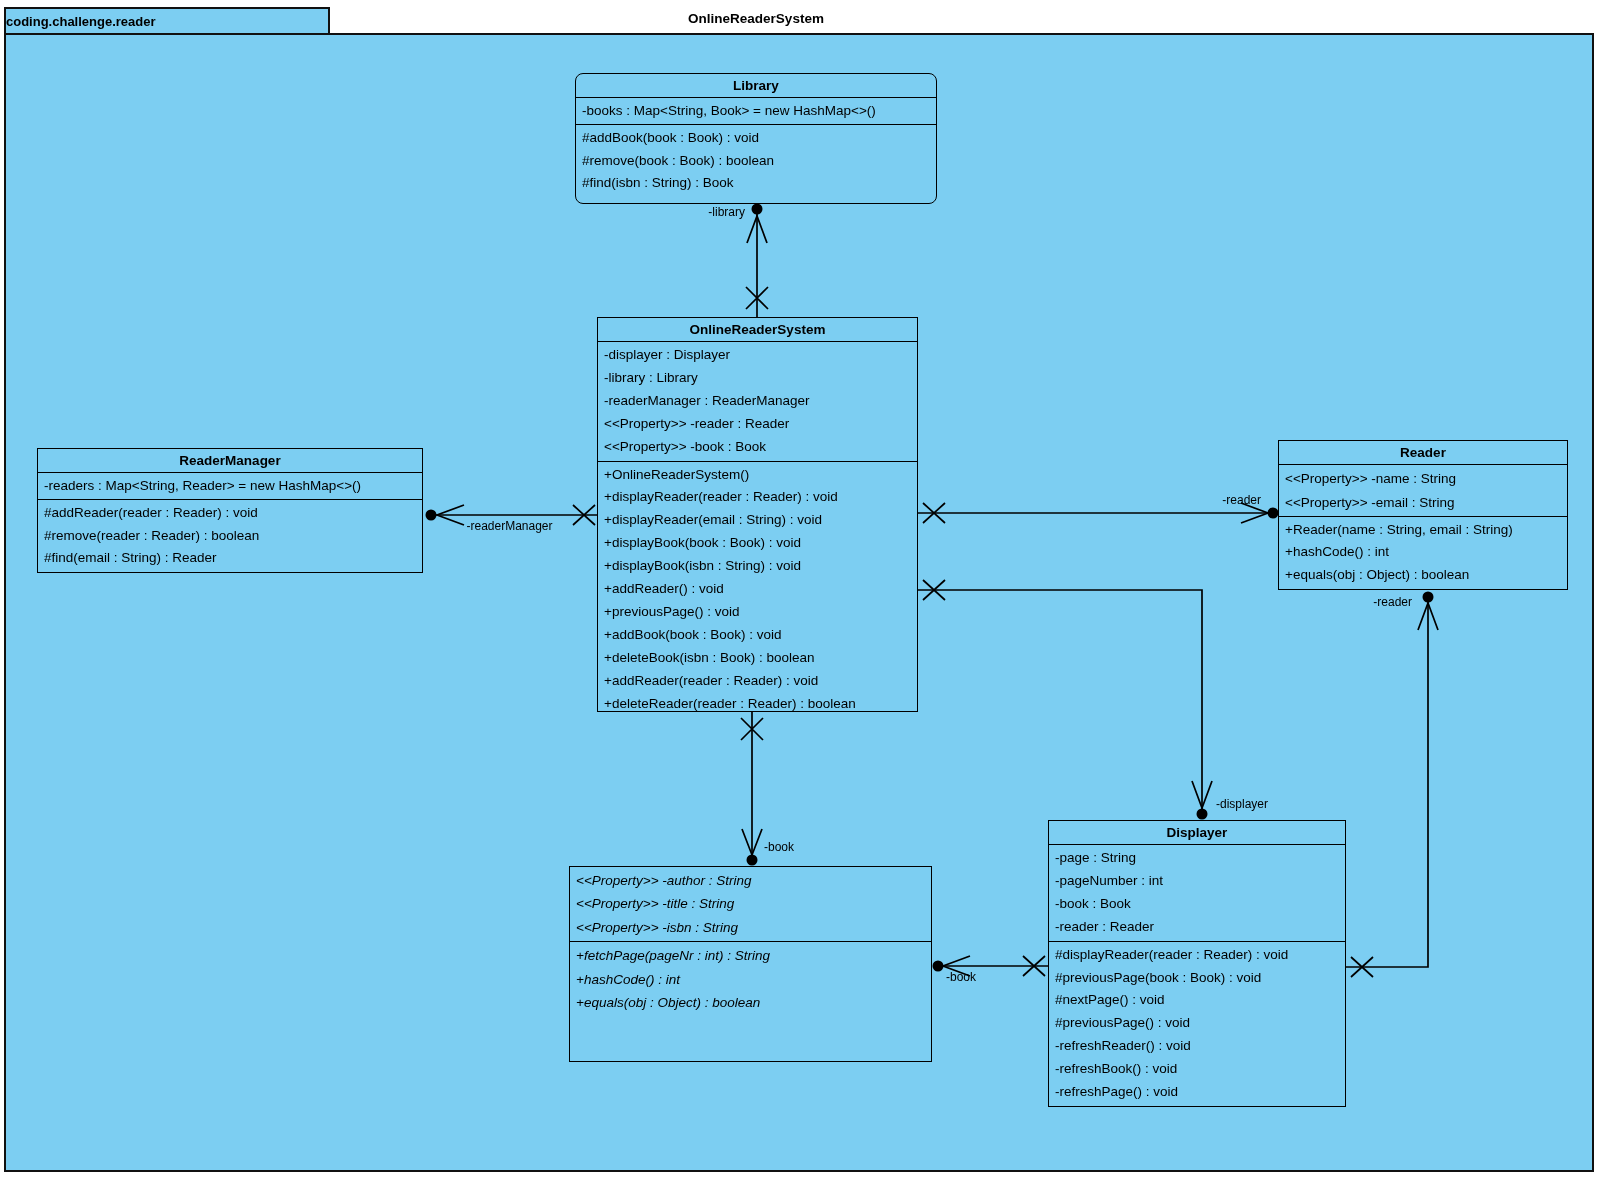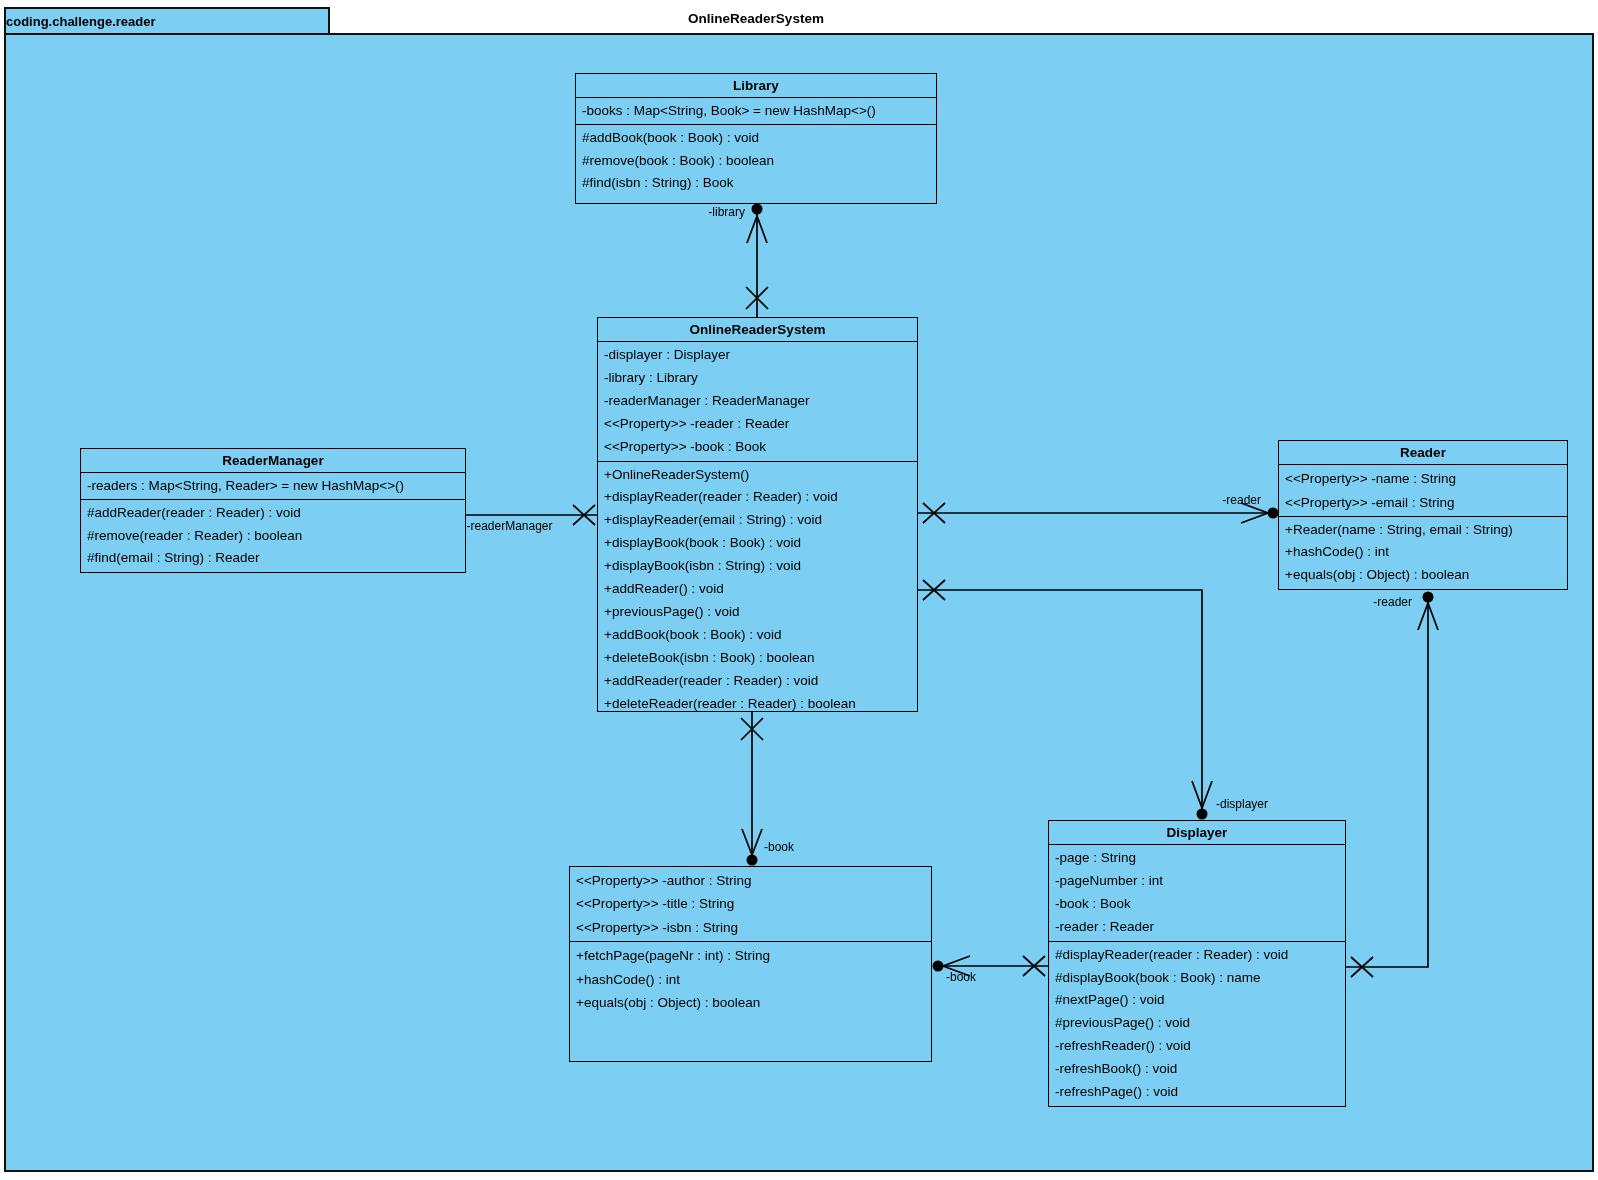--- a/index.html
+++ b/index.html
@@ -33,29 +33,29 @@
   .cls-title {
     flex:none; text-align:center; font-weight:bold;
     border-bottom:1.6px solid #000; padding:1px 4px; line-height:21px;
   }
   .cls-attrs {
     flex:none; border-bottom:1.6px solid #000; padding:2px 6px; overflow:hidden;
   }
   .cls-methods { flex:1 1 auto; padding:2px 6px; overflow:hidden; }
   .row { line-height:22.4px; white-space:nowrap; }
 
-  #cls-library        { left:575px;  top:73px;  width:362px; height:131px; }
+  #cls-library        { left:575px;  top:73px;  width:362px; height:131px;border-radius:8px; }
   #cls-ors            { left:597px;  top:317px; width:321px; height:395px; }
-  #cls-readerManager  { left:37px;   top:448px; width:386px; height:125px;margin-left:43px; }
+  #cls-readerManager  { left:37px;   top:448px; width:386px; height:125px; }
   #cls-reader         { left:1278px; top:440px; width:290px; height:150px; }
   #cls-book           { left:569px;  top:866px; width:363px; height:196px; }
   #cls-displayer      { left:1048px; top:820px; width:298px; height:287px; }
 
   #cls-ors .row, #cls-displayer .row { line-height:22.9px; }
-  #cls-book .row { line-height:23.4px; }
+  #cls-book .row { line-height:23.4px;font-style:italic; }
   #cls-reader .cls-attrs .row { line-height:23.5px; }
 
   
   svg.wires { position:absolute; left:0; top:0; z-index:1; }
   svg.wires path, svg.wires line, svg.wires polyline {
     stroke:#000; stroke-width:1.7; fill:none;
   }
   svg.wires circle { fill:#000; stroke:none; }
 
   
@@ -208,21 +208,21 @@
 <div class="cls" id="cls-displayer">
   <div class="cls-title">Displayer</div>
   <div class="cls-attrs">
       <div class="row">-page : String</div>
       <div class="row">-pageNumber : int</div>
       <div class="row">-book : Book</div>
       <div class="row">-reader : Reader</div>
     </div>
   <div class="cls-methods">
       <div class="row">#displayReader(reader : Reader) : void</div>
-      <div class="row">#displayBook(book : Book) : name</div>
+      <div class="row">#previousPage(book : Book) : void</div>
       <div class="row">#nextPage() : void</div>
       <div class="row">#previousPage() : void</div>
       <div class="row">-refreshReader() : void</div>
       <div class="row">-refreshBook() : void</div>
       <div class="row">-refreshPage() : void</div>
     </div>
 </div>
 
 <div class="assoc-label" id="lbl-library">-library</div>
 <div class="assoc-label" id="lbl-readerManager">-readerManager</div>

